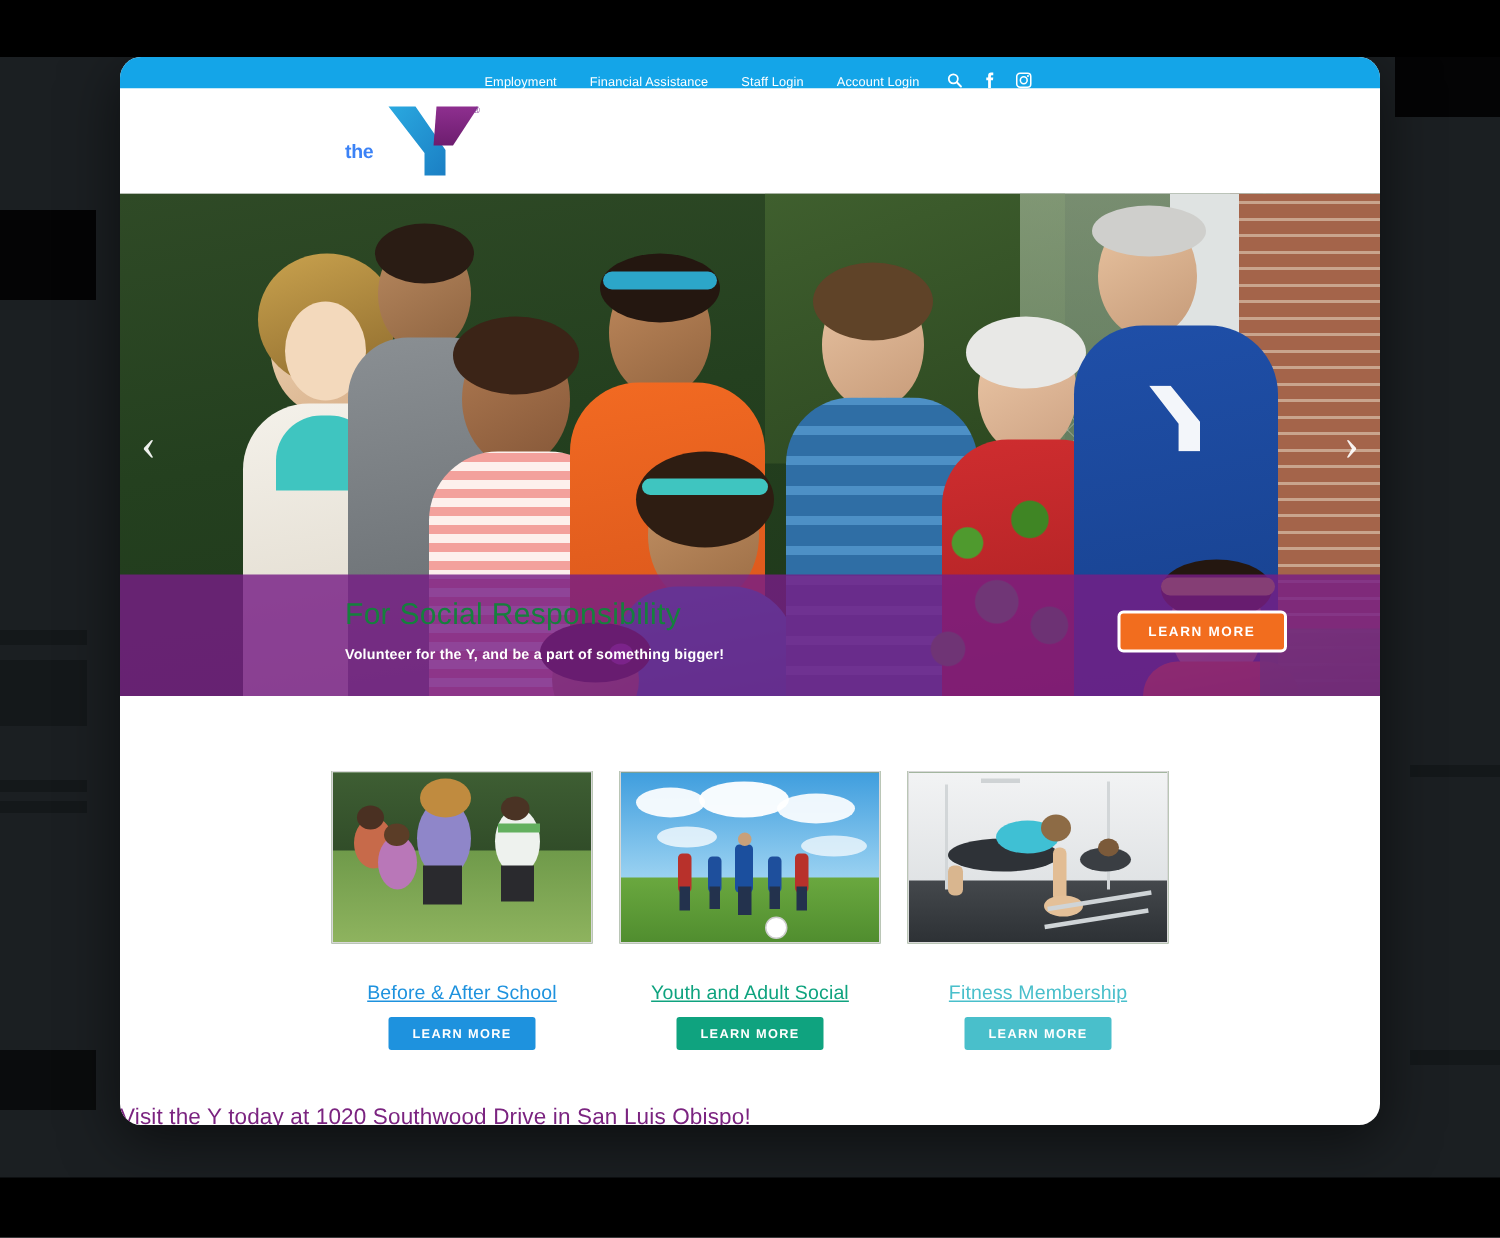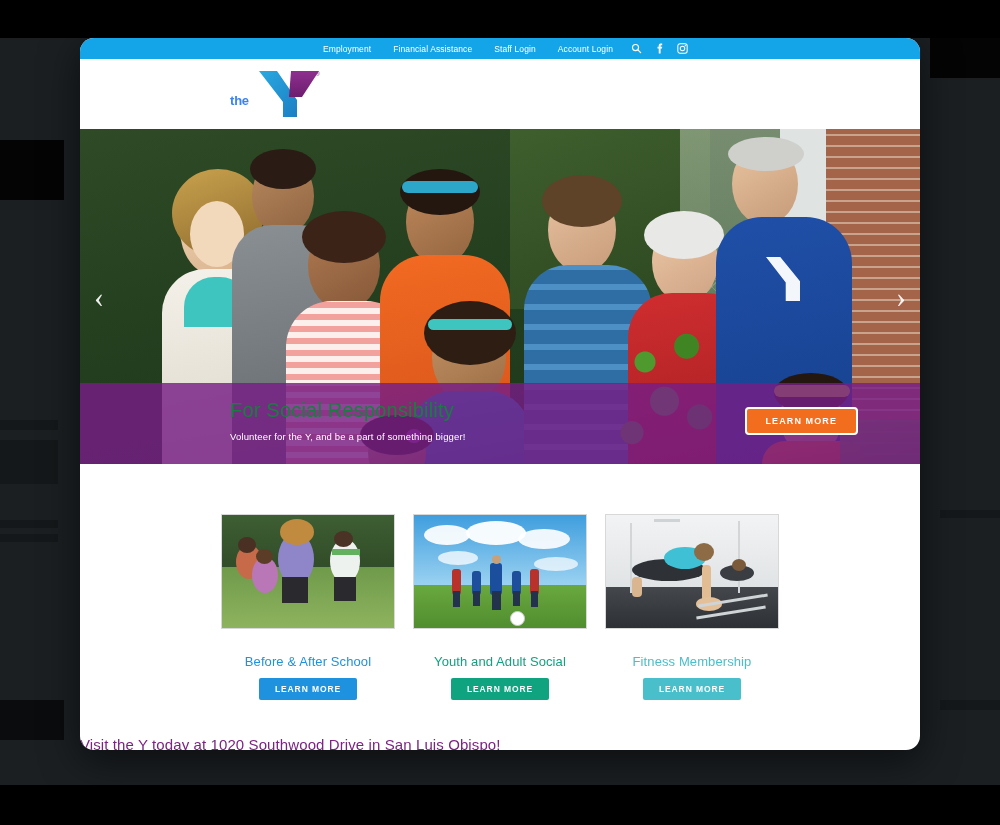--- a/index.html
+++ b/index.html
@@ -19,21 +19,21 @@
 
   
   .window{
     position:absolute;left:80px;top:38px;width:840px;height:712px;
     background:#fff;border-radius:14px;overflow:hidden;
     box-shadow:0 10px 38px rgba(0,0,0,.55);
   }
 
   
   .utilbar{
-    height:21px;background:#14A5E8;display:flex;align-items:center;
+    height:21px;background:#14A5E8;display:flex;align-items:flex-end;
     justify-content:center;gap:0;
   }
   .utilbar a{
     color:#fff;font-size:8.5px;text-decoration:none;margin:0 11px;
     letter-spacing:.1px;white-space:nowrap;
   }
   .util-icons{display:flex;align-items:center;gap:11px;margin-left:6px;}
   .util-icons .ic{width:12px;height:12px;display:flex;align-items:center;justify-content:center;color:#fff;}
   .ic svg{display:block;}
 
@@ -70,37 +70,37 @@
   .hero-caption{
     position:absolute;left:0;right:0;bottom:0;height:81px;
     background:rgba(118,29,133,.82);z-index:5;
   }
   .hero-caption h2{
     margin:0;position:absolute;left:150px;top:16px;color:#15803d;
     font-size:20px;font-weight:400;letter-spacing:.2px;
   }
   .hero-caption p{
     margin:0;position:absolute;left:150px;top:48px;color:#fff;
-    font-size:9.5px;font-weight:normal;letter-spacing:.15px;
+    font-size:9.5px;font-weight:bold;letter-spacing:.15px;
   }
   .hero-btn{
     position:absolute;right:62px;top:24px;background:#F26D1E;color:#fff;
     border:2px solid #fff;border-radius:4px;padding:7px 19px;
     font-size:9px;font-weight:bold;letter-spacing:1.1px;text-decoration:none;
   }
 
   
   .cards{display:flex;justify-content:center;gap:18px;padding:50px 0 0 0;background:#fff;}
   .card{width:174px;}
   .card-img{
     position:relative;width:174px;height:115px;overflow:hidden;
     border:1px solid #d8d8d8;background:#3b6b2c;box-sizing:border-box;
   }
   .card-title{
-    text-align:center;margin-top:25px;font-size:13px;letter-spacing:.1px;
+    text-align:center;margin-top:25px;font-size:13px;letter-spacing:.1px;text-decoration:underline;
   }
   .card-btn{
     display:block;margin:9px auto 0;width:fit-content;color:#fff;
     font-size:8.5px;font-weight:bold;letter-spacing:.9px;
     padding:6px 16px;border-radius:2px;text-decoration:none;
   }
 
   
   .visitline{
     text-align:left;color:#7b2480;font-size:15px;margin-top:36px;

